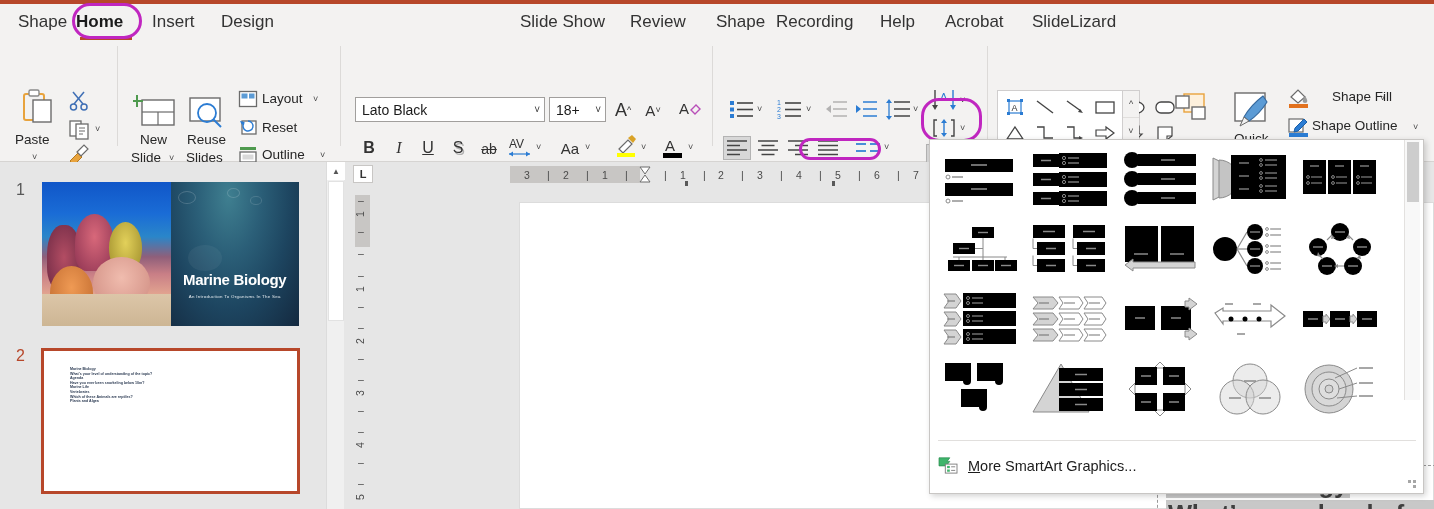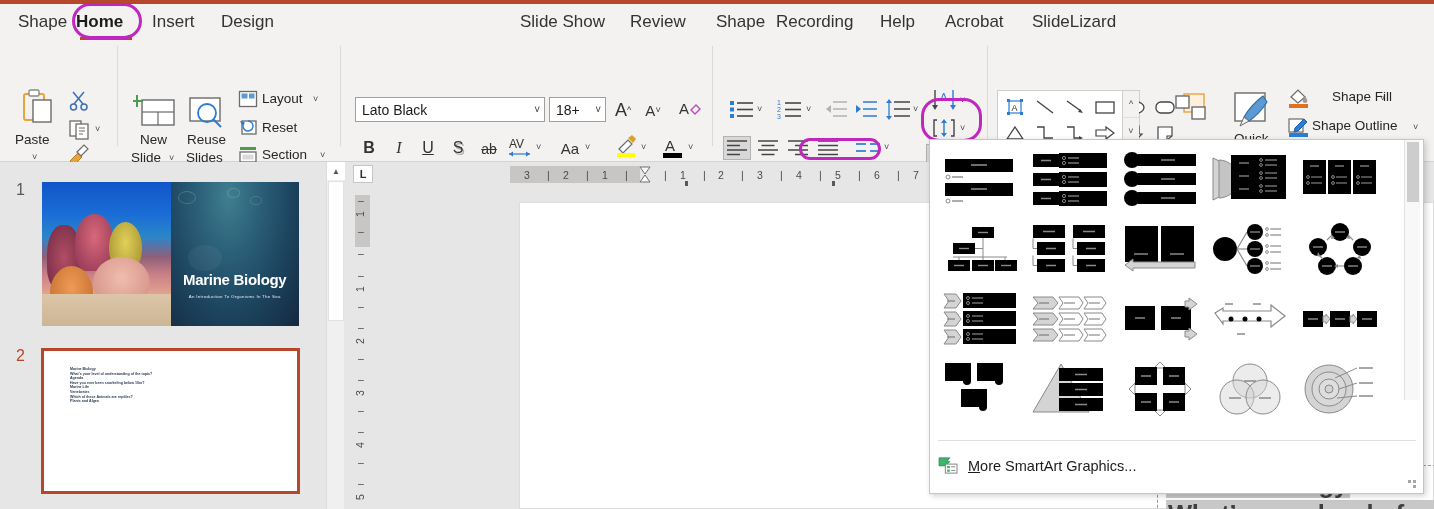--- a/index.html
+++ b/index.html
@@ -237,21 +237,21 @@
   </div>
   <div class="rb-btn" style="left:262px;top:80px;">Reset</div>
 
   <div class="rb-ico" style="left:238px;top:106px;">
     <svg width="20" height="18" viewBox="0 0 20 18">
       <rect x="2" y="1" width="16" height="3" fill="#4e9a4e"></rect>
       <rect x="2" y="6" width="16" height="10" fill="#fff" stroke="#6b6b6b" stroke-width="1.3"></rect>
       <rect x="4.5" y="8.5" width="11" height="5" fill="#d9d9d9"></rect>
     </svg>
   </div>
-  <div class="rb-btn" style="left:262px;top:107px;">Section</div>
+  <div class="rb-btn" style="left:262px;top:107px;">Outline</div>
   <div class="chev" style="position:absolute;left:320px;top:110px;">˅</div>
 
   <div class="grp-label" style="left:175px;top:140px;width:112px;">Slides</div>
   <div class="grp-sep" style="left:340px;"></div>
 
   <div class="combo" style="left:355px;top:57px;width:190px;height:25px;">
     <span class="cval">Lato Black</span>
     <span class="cchev">˅</span>
   </div>
   <div class="combo" style="left:549px;top:57px;width:57px;height:25px;">

